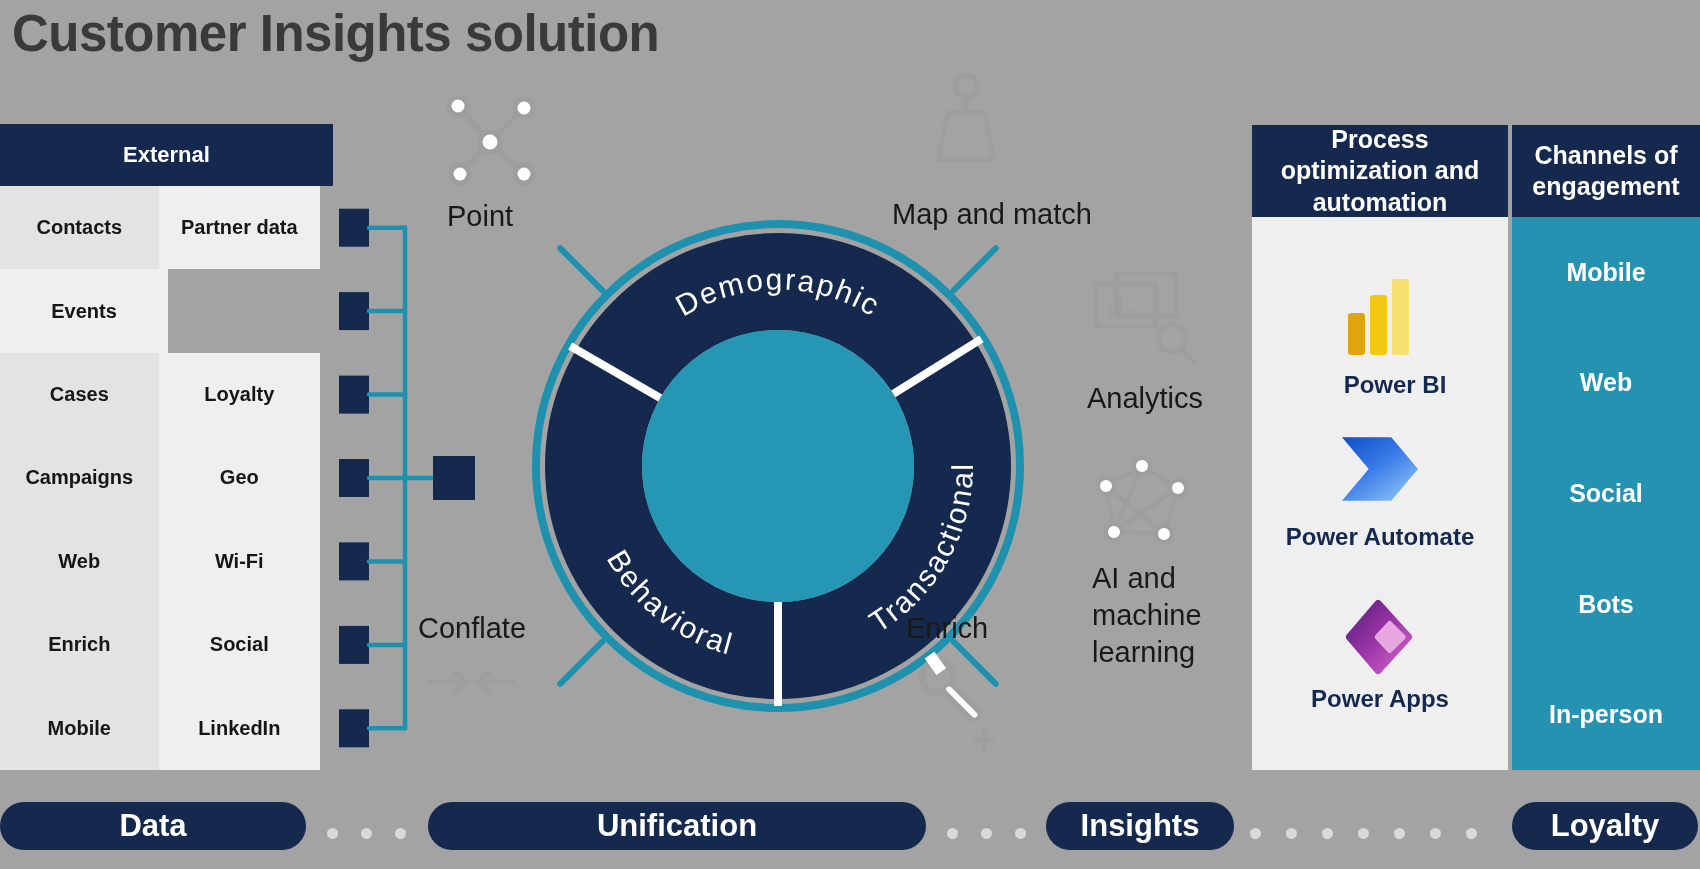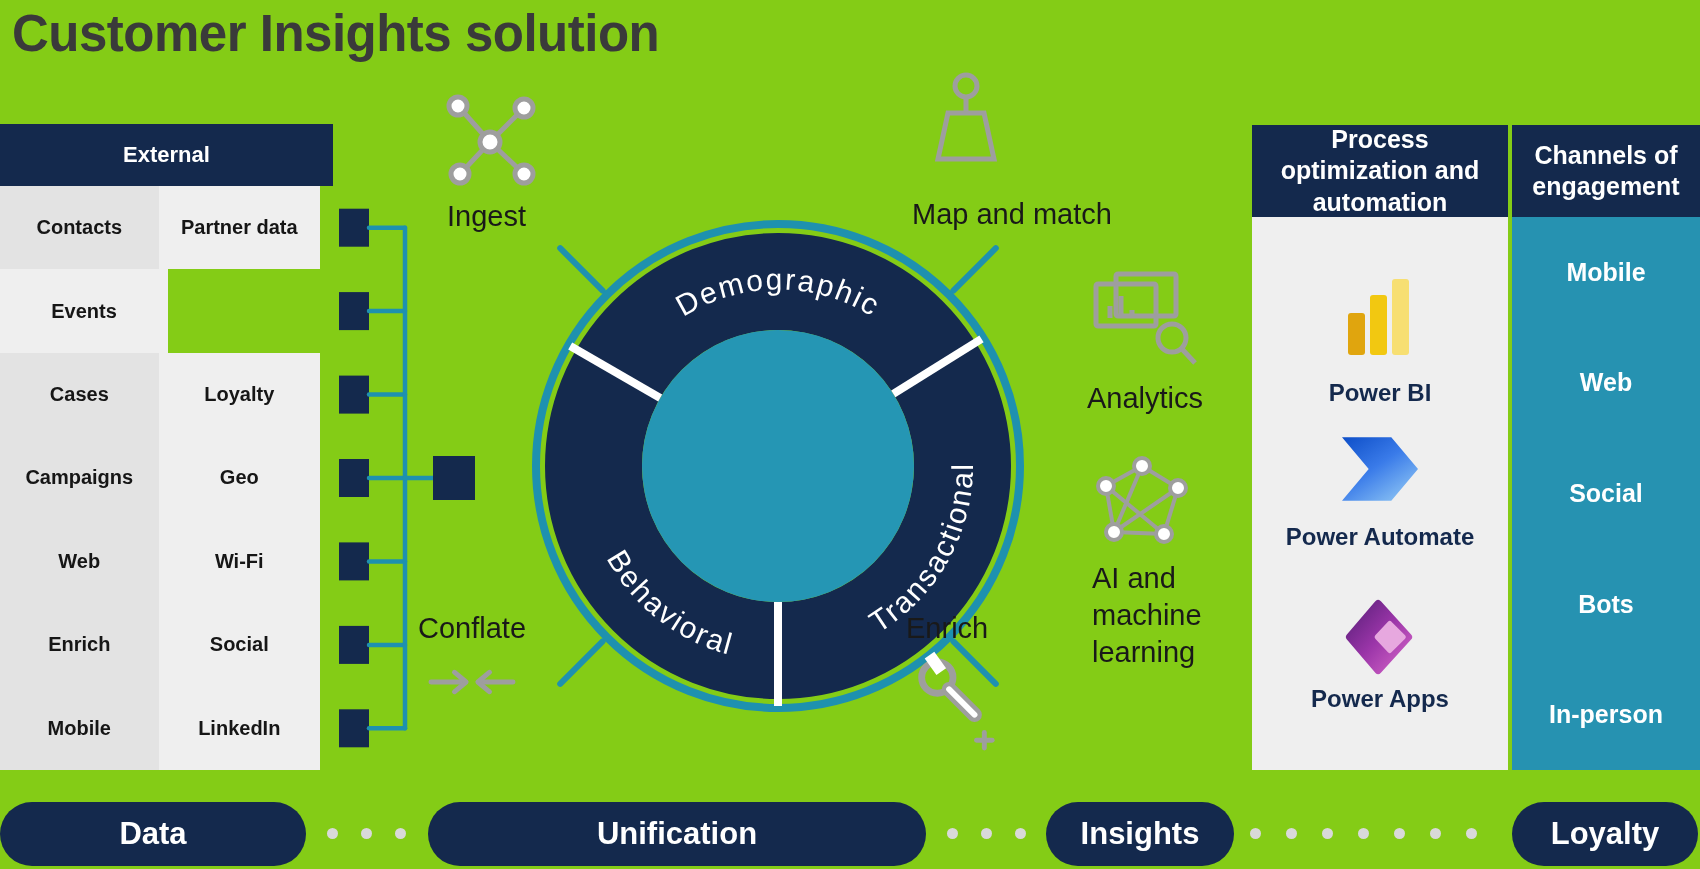--- a/index.html
+++ b/index.html
@@ -1,16 +1,16 @@
 <!DOCTYPE html>
 <html><head>
 <meta charset="utf-8">
 <style>
   html,body{margin:0;padding:0;background:#fff;}
-  .stage{position:relative;width:1700px;height:869px;background:#84cc16;overflow:hidden;
+  .stage{position:relative;width:1700px;height:869px;background:#a3a3a3;overflow:hidden;
          font-family:"Liberation Sans",sans-serif;}
 
   .title{position:absolute;left:12px;top:4px;margin:0;font-size:51px;font-weight:700;
          color:#3A3A3A;letter-spacing:-0.5px;}
 
   
   .ds-header{position:absolute;left:0;top:124px;width:333px;height:62px;background:#14294D;display:flex;}
   .ds-h{flex:1;display:flex;align-items:center;justify-content:center;color:#fff;
         font-weight:700;font-size:22px;}
   .ds-body{position:absolute;left:0;top:186px;width:320px;height:584px;display:flex;flex-direction:column;}
@@ -25,51 +25,51 @@
   .ring{position:absolute;left:458px;top:146px;width:640px;height:640px;}
   .ring text{font-family:"Liberation Sans",sans-serif;font-size:30px;fill:#fff;letter-spacing:2px;}
 
   
   .icon{position:absolute;}
   .icon svg{width:100%;height:100%;display:block;}
   .step-label{position:absolute;font-size:29px;color:#191919;white-space:nowrap;}
   .ingest-icon{left:440px;top:86px;width:104px;height:104px;}
   .ingest-label{left:447px;top:200px;}
   .mapmatch-icon{left:916px;top:68px;width:100px;height:108px;}
-  .mapmatch-label{left:912px;top:198px;}
+  .mapmatch-label{left:892px;top:198px;}
   .analytics-icon{left:1088px;top:268px;width:114px;height:102px;}
   .analytics-label{left:1086px;top:382px;width:118px;text-align:center;}
   .aiml-icon{left:1090px;top:456px;width:100px;height:100px;}
   .aiml-label{left:1092px;top:560px;width:140px;white-space:normal;line-height:37px;}
   .conflate-label{left:418px;top:612px;}
   .conflate-icon{left:428px;top:660px;width:88px;height:44px;}
   .enrich-label{left:906px;top:612px;}
   .enrich-icon{left:906px;top:650px;width:94px;height:106px;}
 
   
   .panel-header{position:absolute;background:#14294D;color:#fff;font-weight:700;font-size:25px;
                 display:flex;align-items:center;justify-content:center;text-align:center;
                 line-height:1.25;box-sizing:border-box;}
   .proc-header{left:1252px;top:125px;width:256px;height:92px;padding:0 8px;}
   .chan-header{left:1512px;top:125px;width:188px;height:92px;padding:0 16px;}
   .proc-body{position:absolute;left:1252px;top:217px;width:256px;height:553px;background:#EFEFEF;}
   .proc-body .icon{position:absolute;}
   .power-label{position:absolute;width:100%;text-align:center;font-weight:700;font-size:24px;color:#14294D;}
   .pbi-icon{left:96px;top:62px;width:64px;height:80px;}
-  .pbi-label{top:162px;}
+  .pbi-label{top:154px;padding-left:15px;}
   .pa-icon{left:90px;top:220px;width:76px;height:64px;}
   .pa-label{top:306px;}
   .papps-icon{left:92px;top:380px;width:72px;height:80px;}
   .papps-label{top:468px;}
   .chan-body{position:absolute;left:1512px;top:217px;width:188px;height:553px;background:#2692B1;
              display:flex;flex-direction:column;justify-content:space-around;align-items:center;}
   .chan-item{color:#fff;font-weight:700;font-size:25px;}
 
   
-  .pill{position:absolute;top:802px;height:64px;border-radius:32px;background:#14294D;color:#fff;
+  .pill{position:absolute;top:802px;height:48px;border-radius:32px;background:#14294D;color:#fff;
         display:flex;align-items:center;justify-content:center;font-weight:700;font-size:31px;}
   .pill-data{left:0;width:306px;}
   .pill-unification{left:428px;width:498px;}
   .pill-insights{left:1046px;width:188px;}
   .pill-action{left:1512px;width:186px;}
   .dot{position:absolute;top:828px;width:11px;height:11px;border-radius:50%;background:#D9D9D9;}
 
   svg{pointer-events:none;}
 </style>
 </head>
@@ -176,21 +176,21 @@
         <line x1="50" y1="56" x2="20" y2="88"></line>
         <line x1="50" y1="56" x2="84" y2="88"></line>
         <circle cx="18" cy="20" r="9"></circle>
         <circle cx="84" cy="22" r="9"></circle>
         <circle cx="20" cy="88" r="9"></circle>
         <circle cx="84" cy="88" r="9"></circle>
         <circle cx="50" cy="56" r="10"></circle>
       </g>
     </svg>
   </div>
-  <div class="step-label ingest-label">Ingest</div>
+  <div class="step-label ingest-label">Point</div>
 
   <div class="icon mapmatch-icon">
     <svg viewBox="0 0 100 106">
       <g stroke="#9E9E9E" stroke-width="5" fill="none">
         <circle cx="50" cy="17" r="11"></circle>
         <line x1="50" y1="28" x2="50" y2="44"></line>
         <path d="M32 44 L68 44 L78 90 L22 90 Z"></path>
       </g>
     </svg>
   </div>

